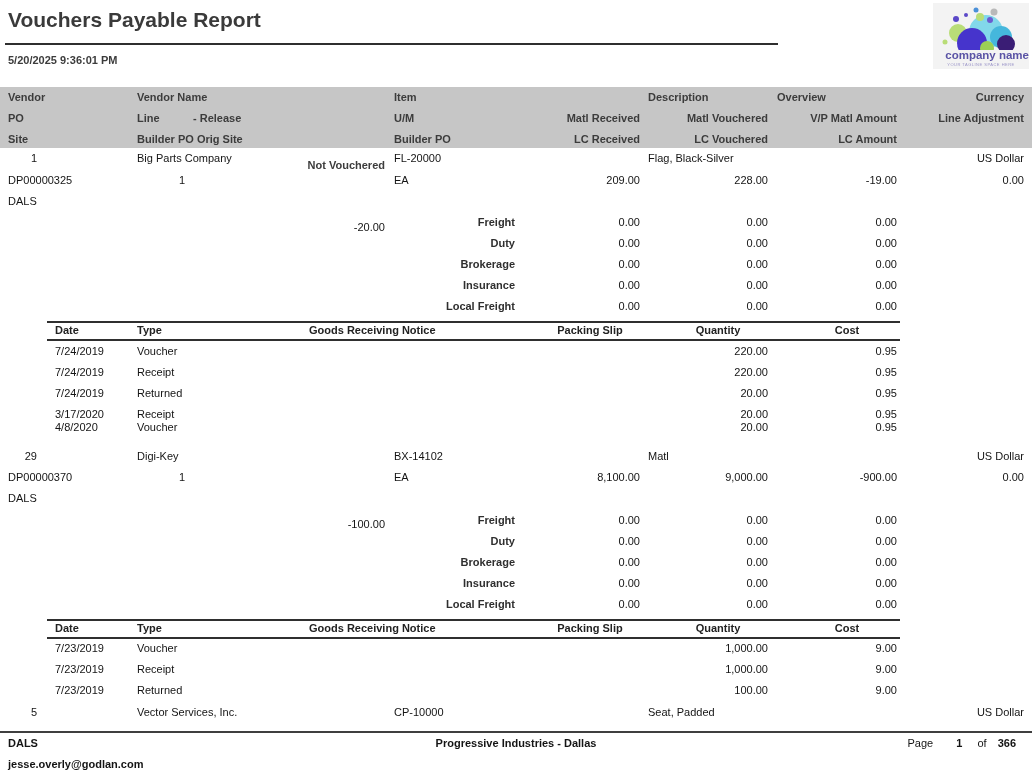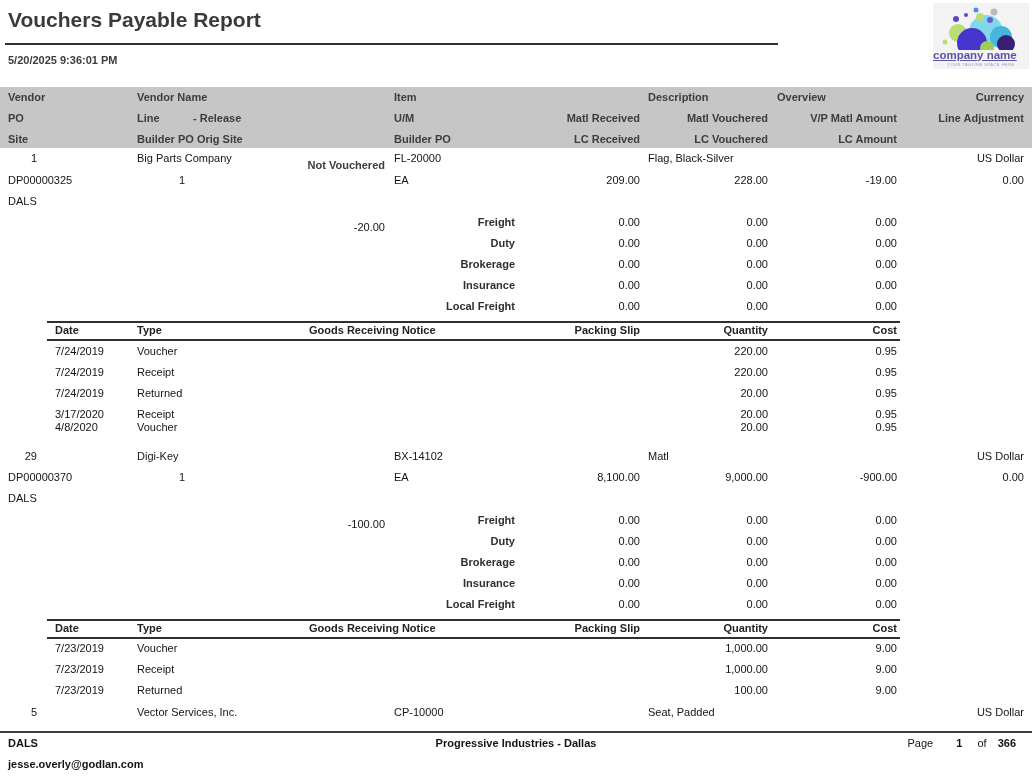--- a/index.html
+++ b/index.html
@@ -9,22 +9,22 @@
   
   .r{position:absolute;left:0;width:1032px;height:16px;white-space:nowrap;}
   .r span{position:absolute;top:0;white-space:nowrap;}
   
   .title{position:absolute;left:8px;top:8px;font-size:21px;font-weight:700;color:#3a3a3a;}
   .title-rule{position:absolute;left:5px;top:43px;width:773px;height:2px;background:#2f2f2f;}
   .gen-date{position:absolute;left:8px;top:54px;color:#3c3c3c;font-weight:700;}
   
   .logo{position:absolute;left:933px;top:3px;width:96px;height:66px;background:#f3f3f3;}
   .logo svg{position:absolute;left:0;top:1px;}
-  .logo-name{position:absolute;left:0;top:46px;width:96px;text-align:left;
-             font-weight:700;font-size:11.5px;color:#5a53a5;text-decoration:underline;}
+  .logo-name{position:absolute;left:0;top:46px;width:96px;text-align:right;
+             font-weight:700;font-size:11.5px;color:#5a53a5;}
   .logo-tagline{position:absolute;left:0;top:59px;width:96px;text-align:center;
                 font-size:4px;color:#9a94c8;letter-spacing:0.5px;}
   
   .hdr-band{position:absolute;left:0;top:87px;width:1032px;height:61px;background:#c6c6c6;
             color:#3c3c3c;font-weight:700;}
   .hrow{position:absolute;left:0;width:1032px;height:16px;}
   .hrow span{position:absolute;top:0;white-space:nowrap;}
   
   .cv {left:8px;width:29px;text-align:right;}
   .cpo{left:8px;}
@@ -43,21 +43,21 @@
   .cma{left:924px;width:100px;text-align:right;}
   .clc{left:330px;width:185px;text-align:right;font-weight:700;color:#2f2f2f;}
   
   .sd{left:55px;}
   .st{left:137px;}
   .sg{left:265px;margin-left:44px;}
   .sp{left:540px;width:100px;text-align:right;}
   .sq{left:668px;width:100px;text-align:right;}
   .sc{left:797px;width:100px;text-align:right;}
   .subline{position:absolute;left:47px;width:853px;height:2px;background:#2f2f2f;}
-  .subhdr span{font-weight:700;color:#222;}
+  .subhdr span{font-weight:700;color:#222;text-align:center;}
   
   .foot-rule{position:absolute;left:0;top:731px;width:1032px;height:2px;background:#3f3f3f;}
   .fleft{position:absolute;left:8px;top:737px;font-weight:700;}
   .fcenter{position:absolute;left:0;top:737px;width:1032px;text-align:center;font-weight:700;}
   .pageinfo{position:absolute;right:16px;top:737px;white-space:nowrap;}
   .pageinfo span{display:inline-block;}
   .pi-num{font-weight:700;margin-left:20px;}
   .pi-of{margin-left:12px;}
   .pi-total{font-weight:700;margin-left:8px;}
   .femail{position:absolute;left:8px;top:758px;font-weight:700;}

